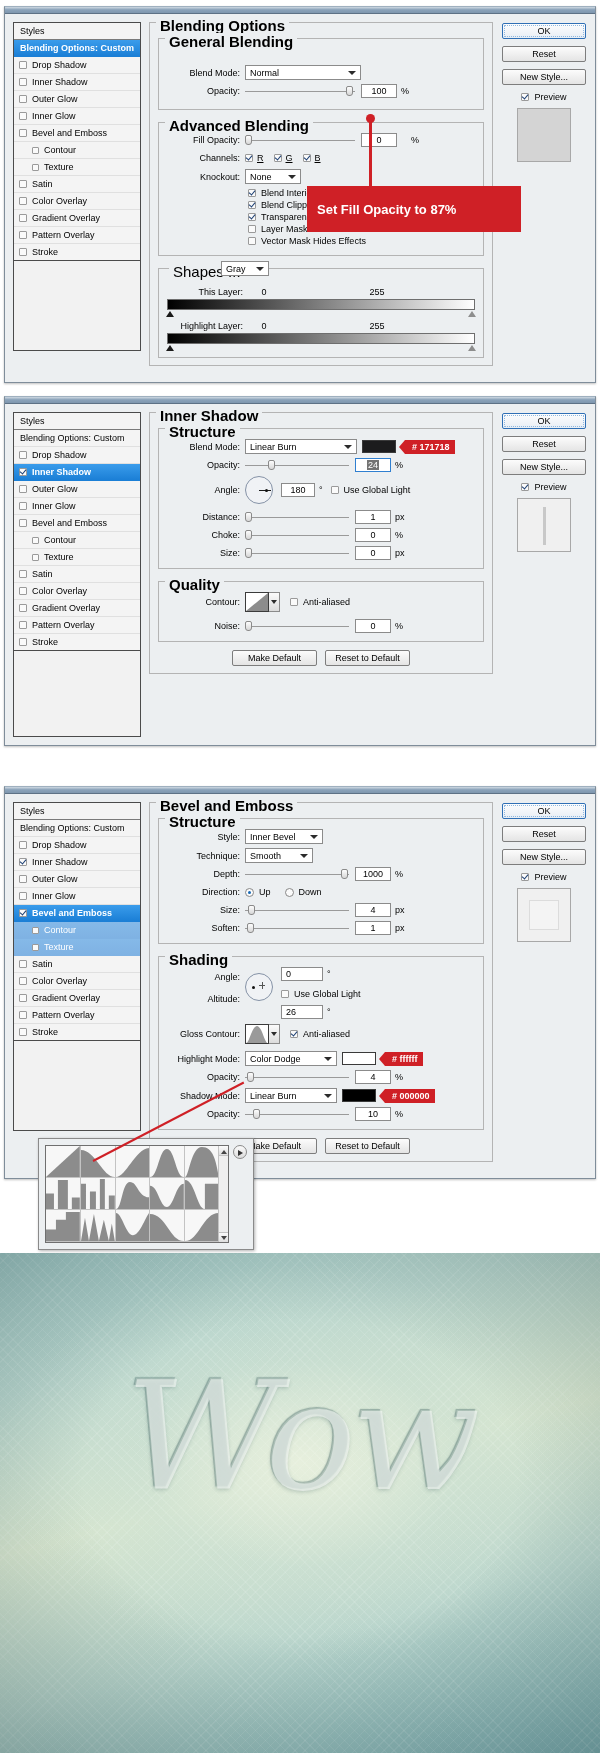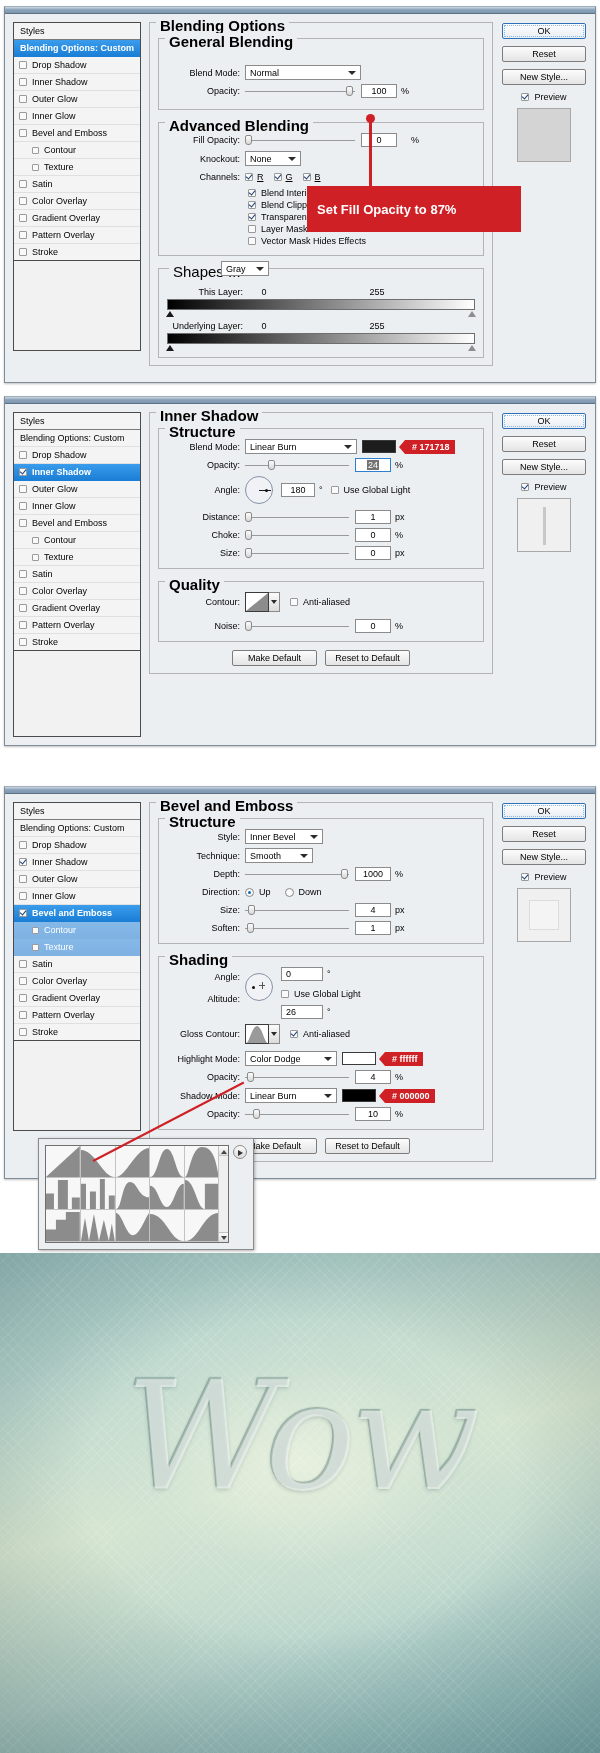--- a/index.html
+++ b/index.html
@@ -543,39 +543,39 @@
             <span class="slider" style="width:110px;flex:0 0 110px;">
               <span class="track"></span>
               <span class="knob" style="left:0px;"></span>
             </span>
             <span class="numbox" style="width:36px;margin-left:6px;">
                 <span>0</span>
               </span>
             <span class="unit" style="padding-left:14px;">%</span>
           </div>
           <div class="row">
+            <span class="lbl" style="width:78px;">Channels:</span>
+            <span class="cbrow" style="gap:4px;margin:0;">
+              <span class="cb on"></span>
+              <span class="u">R</span>
+            </span>
+            <span class="cbrow" style="gap:4px;margin:0 0 0 10px;">
+              <span class="cb on"></span>
+              <span class="u">G</span>
+            </span>
+            <span class="cbrow" style="gap:4px;margin:0 0 0 10px;">
+              <span class="cb on"></span>
+              <span class="u">B</span>
+            </span>
+          </div>
+          <div class="row">
             <span class="lbl" style="width:78px;">Knockout:</span>
             <span class="fakesel" style="width:56px;">
               <span>None</span>
               <i class="arw"></i>
-            </span>
-          </div>
-          <div class="row">
-            <span class="lbl" style="width:78px;">Channels:</span>
-            <span class="cbrow" style="gap:4px;margin:0;">
-              <span class="cb on"></span>
-              <span class="u">R</span>
-            </span>
-            <span class="cbrow" style="gap:4px;margin:0 0 0 10px;">
-              <span class="cb on"></span>
-              <span class="u">G</span>
-            </span>
-            <span class="cbrow" style="gap:4px;margin:0 0 0 10px;">
-              <span class="cb on"></span>
-              <span class="u">B</span>
             </span>
           </div>
           <div style="padding-left:81px;">
             <div class="cbrow">
               <span class="cb on"></span>
               <span>Blend Interior Effects as Group</span>
             </div>
             <div class="cbrow">
               <span class="cb on"></span>
               <span>Blend Clipped Layers as Group</span>
@@ -607,21 +607,21 @@
             <span style="width:30px;text-align:center;">0</span>
             <span style="flex:1;text-align:center;">255</span>
           </div>
           <div class="gradwrap">
             <div class="gradbar"></div>
             <span class="stopL"></span>
             <span class="stopR"></span>
           </div>
 
           <div class="bi-head">
-            <span style="width:82px;text-align:right;padding-right:6px;">Underlying Layer:</span>
+            <span style="width:82px;text-align:right;padding-right:6px;">Highlight Layer:</span>
             <span style="width:30px;text-align:center;">0</span>
             <span style="flex:1;text-align:center;">255</span>
           </div>
           <div class="gradwrap" style="margin-bottom:6px;">
             <div class="gradbar"></div>
             <span class="stopL"></span>
             <span class="stopR"></span>
           </div>
         </div>
       </div>

